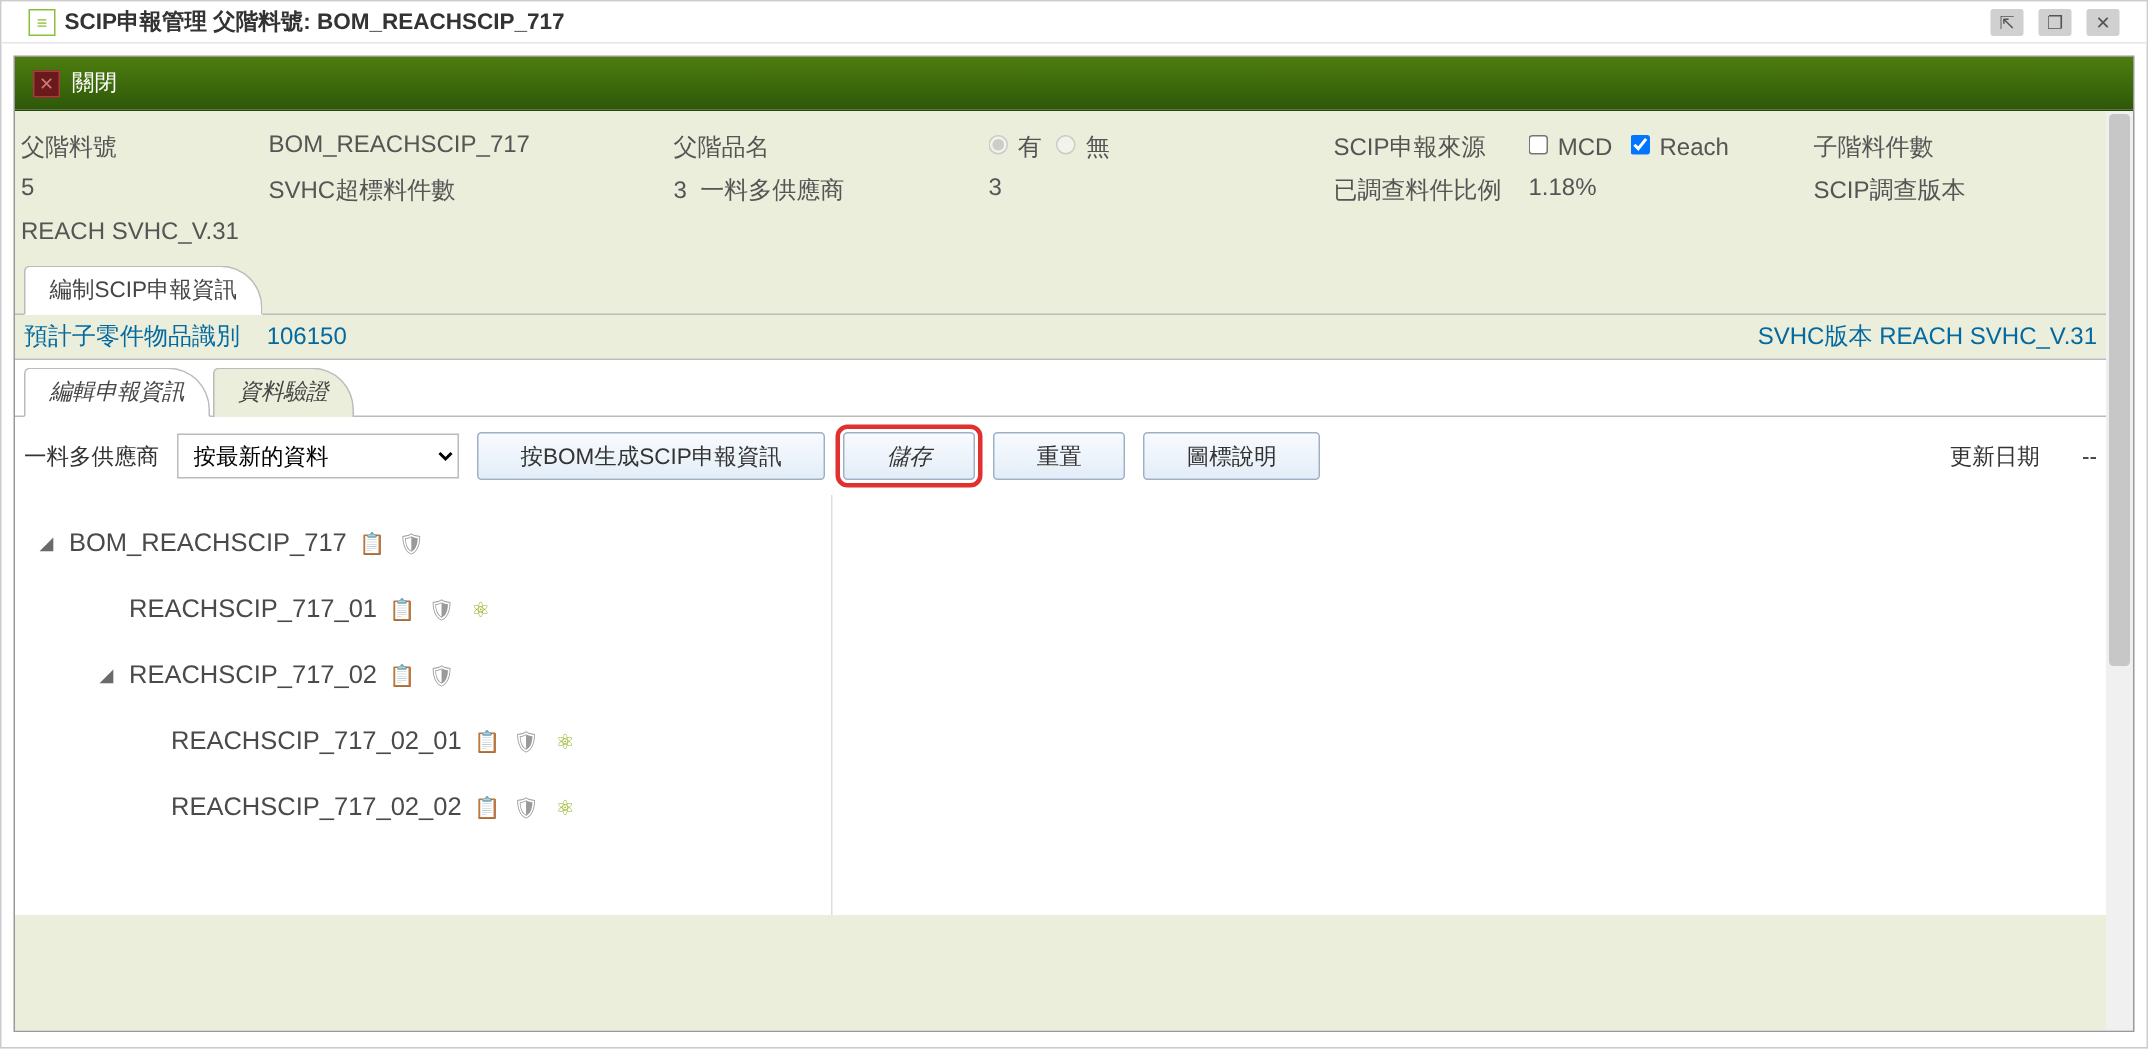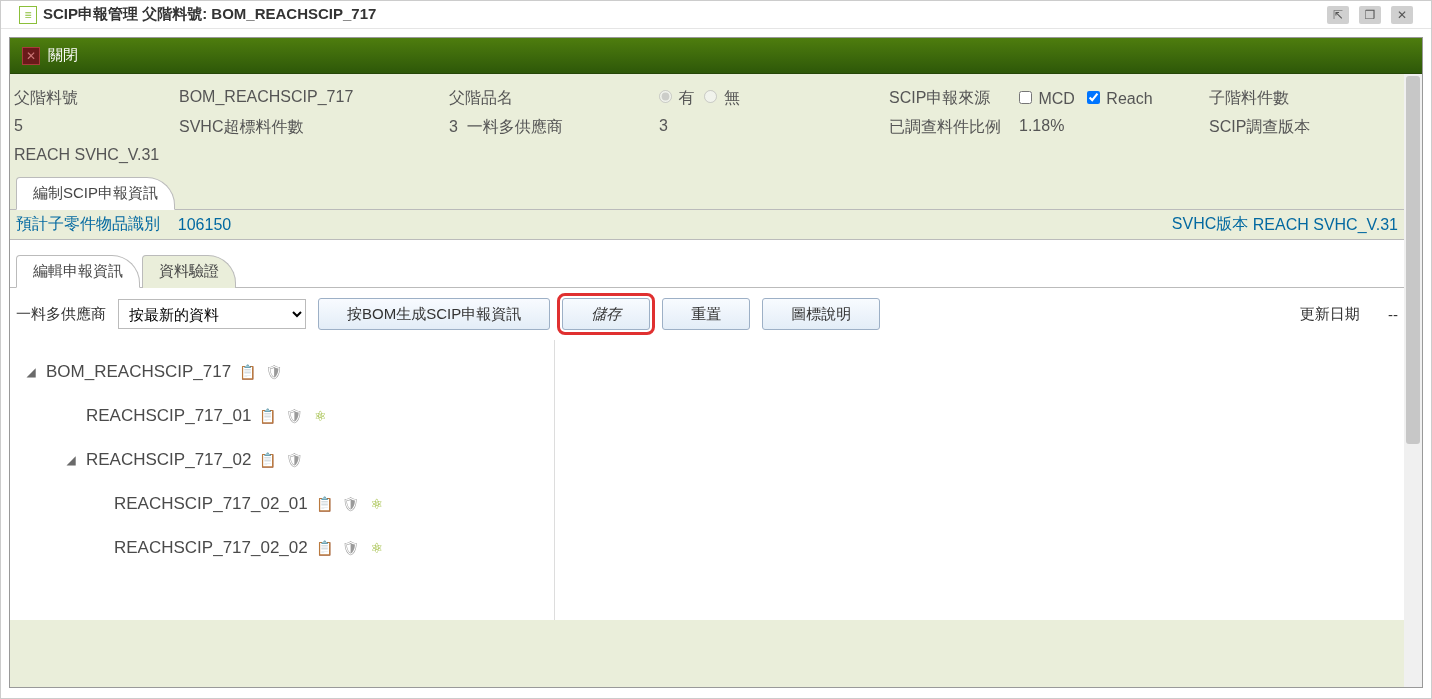--- a/index.html
+++ b/index.html
@@ -150,22 +150,23 @@
     color: #0369a1;
   }
   .subhdr .spacer { flex: 1; }
   .panel-white {
     background: #fff;
     border-top: 1px solid #bbb;
   }
   .tabs-row2 {
     display: flex;
     padding-left: 6px;
-    margin-top: 14px;
+    margin-top: 4px;
     border-bottom: 1px solid #bbb;
+    font-style: italic;
   }
   .controls-row {
     display: flex;
     align-items: center;
     gap: 12px;
     padding: 10px 6px;
     background: #fff;
   }
   .controls-row .spacer { flex: 1; }
   select.combo {

